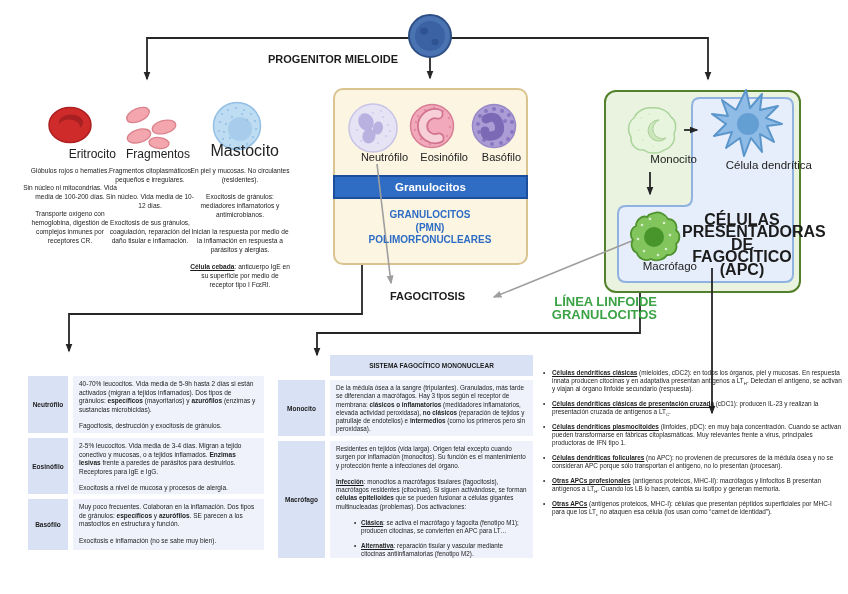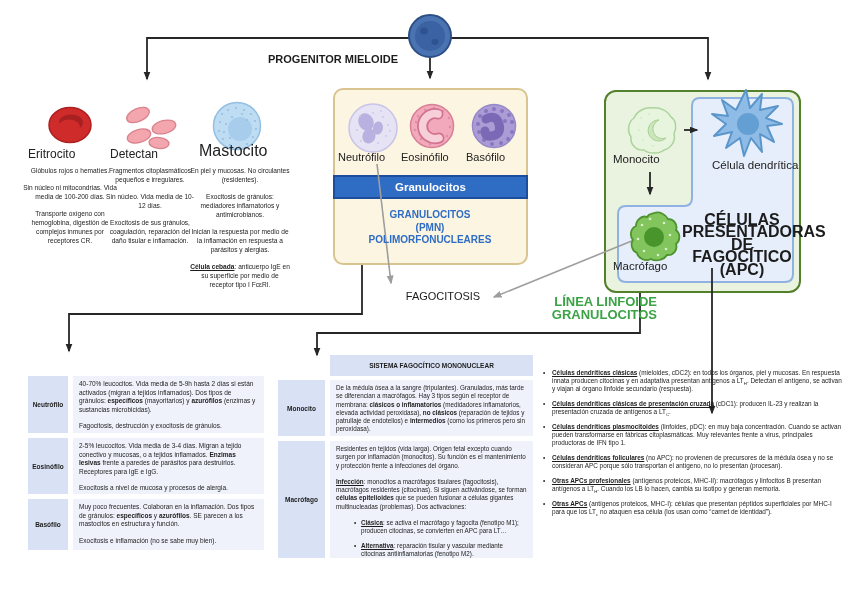--- a/index.html
+++ b/index.html
@@ -2,37 +2,37 @@
 <html><head>
 <meta charset="utf-8">
 <style>
   html,body{margin:0;padding:0;background:#fff;}
   .canvas{position:relative;width:848px;height:594px;background:#ffffff;
     font-family:"Liberation Sans",sans-serif;color:#1c1c1c;overflow:hidden;}
   .abs{position:absolute;}
   .b{font-weight:700;}
   .u{text-decoration:underline;}
   sub{font-size:68%;line-height:0;}
-  .cell-label{font-size:11.5px;text-align:left;color:#222;}
+  .cell-label{font-size:11.5px;text-align:right;color:#222;}
   .small-label{font-size:11px;}
   .desc{font-size:6.6px;line-height:1.36;text-align:center;}
   .desc .para{margin:0 0 8px 0;}
   .box{position:absolute;box-sizing:border-box;}
   .yellow-box{left:333px;top:88px;width:195px;height:177px;background:#fbf5e2;
     border:2px solid #d9c48f;border-radius:10px;}
   .green-box{left:604px;top:90px;width:197px;height:203px;background:#e9f3df;
     border:2.5px solid #53812b;border-radius:12px;}
   .banner{left:333px;top:175px;width:195px;height:24px;background:#2f6cc4;
     border:2px solid #1d4e9e;display:flex;align-items:center;justify-content:center;
     color:#ffffff;font-weight:700;font-size:11.5px;}
   .pmn-caption{left:348px;top:209px;width:164px;text-align:center;color:#2f6cc4;
     font-weight:700;font-size:10px;line-height:12.6px;}
   .apc-caption{left:682px;top:214px;width:120px;text-align:center;
     font-weight:700;font-size:16px;line-height:12.4px;color:#1c1c1c;}
-  .fago{left:390px;top:290px;width:106px;text-align:center;font-weight:400;font-size:11px;}
+  .fago{left:390px;top:290px;width:106px;text-align:left;font-weight:700;font-size:11px;}
   .linea{left:539px;top:295px;width:118px;text-align:right;font-weight:700;
     font-size:13px;line-height:13px;color:#3ba345;}
   .prog-label{left:262px;top:53px;width:142px;text-align:center;font-weight:700;font-size:11px;}
   .tbl-label{position:absolute;background:#d9e2f4;display:flex;align-items:center;
     justify-content:center;font-weight:700;font-size:6.5px;text-align:center;box-sizing:border-box;}
   .tbl-cell{position:absolute;background:#eff2fb;font-size:6.5px;line-height:1.32;
     padding:4px 6px;box-sizing:border-box;}
   .tbl-cell .para{margin:0 0 8px 0;}
   .tbl-cell .para:last-child{margin-bottom:0;}
   .tbl-head{position:absolute;background:#d9e2f4;display:flex;align-items:center;
@@ -223,21 +223,21 @@
           <circle cx="8" cy="28" r="1.3"></circle>
         <circle cx="28" cy="44" r="1.3"></circle>
           <circle cx="20" cy="8" r="1.3"></circle>
       </g>
     </g>
   </svg>
 
   <div class="abs txt prog-label">PROGENITOR MIELOIDE</div>
 
   <div class="abs txt cell-label" style="left:28px;top:147px;width:88px;font-size:12px;">Eritrocito</div>
-  <div class="abs txt cell-label" style="left:110px;top:147px;width:80px;font-size:12px;">Detectan</div>
+  <div class="abs txt cell-label" style="left:110px;top:147px;width:80px;font-size:12px;">Fragmentos</div>
   <div class="abs txt cell-label" style="left:199px;top:142px;width:80px;font-size:16px;">Mastocito</div>
 
   <div class="abs txt desc" style="left:22px;top:167px;width:96px;">
     <div class="para"><span>Glóbulos rojos o hematíes.</span></div>
     <div class="para"><span>Sin núcleo ni mitocondrias. Vida media de 100-200 días.</span></div>
     <div class="para"><span>Transporte oxígeno con hemoglobina, digestión de complejos inmunes por receptores CR.</span></div>
   </div>
   <div class="abs txt desc" style="left:106px;top:167px;width:88px;">
     <div class="para"><span>Fragmentos citoplasmáticos pequeños e irregulares.</span></div>
     <div class="para"><span>Sin núcleo. Vida media de 10-12 días.</span></div>

